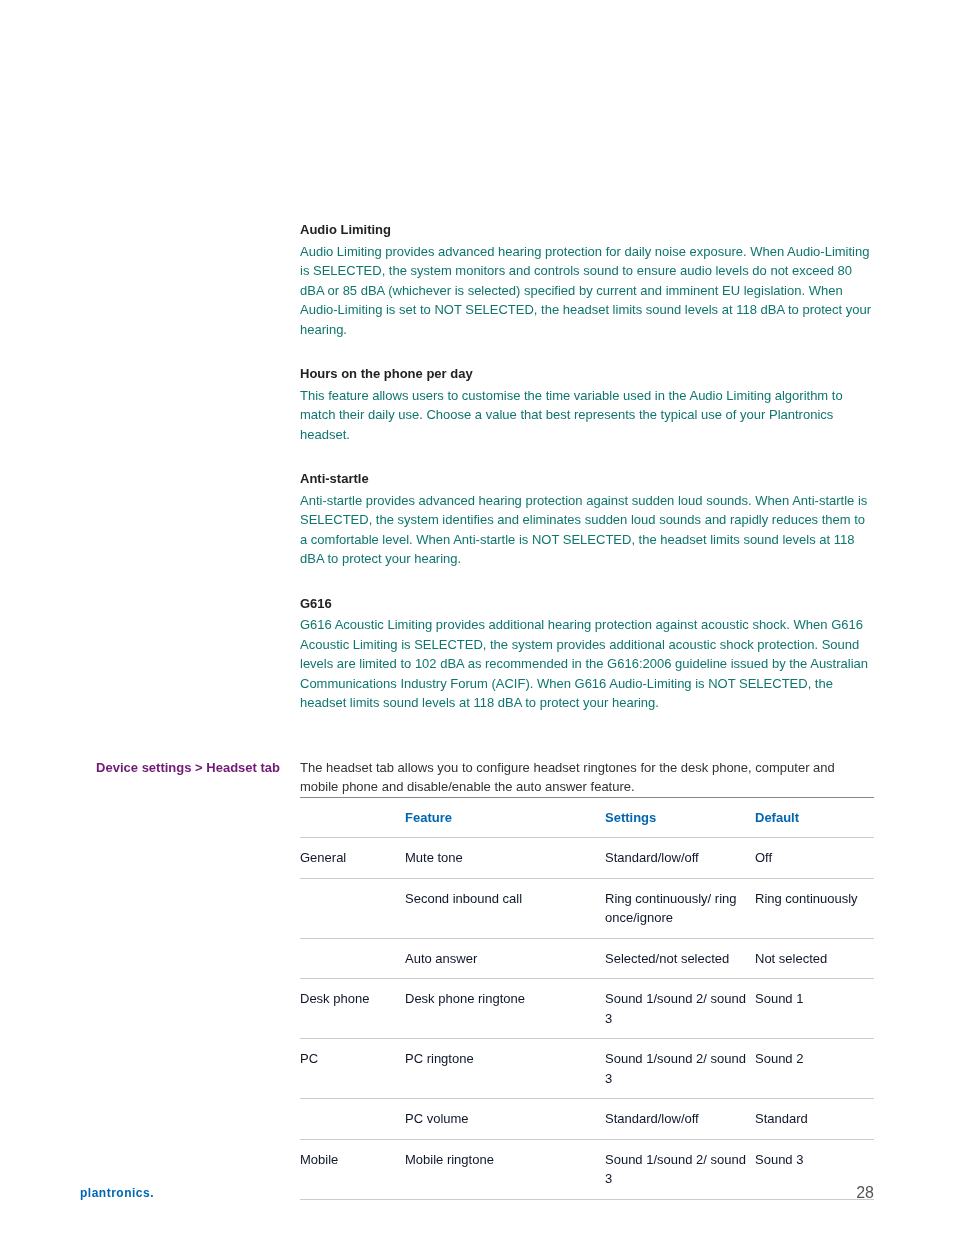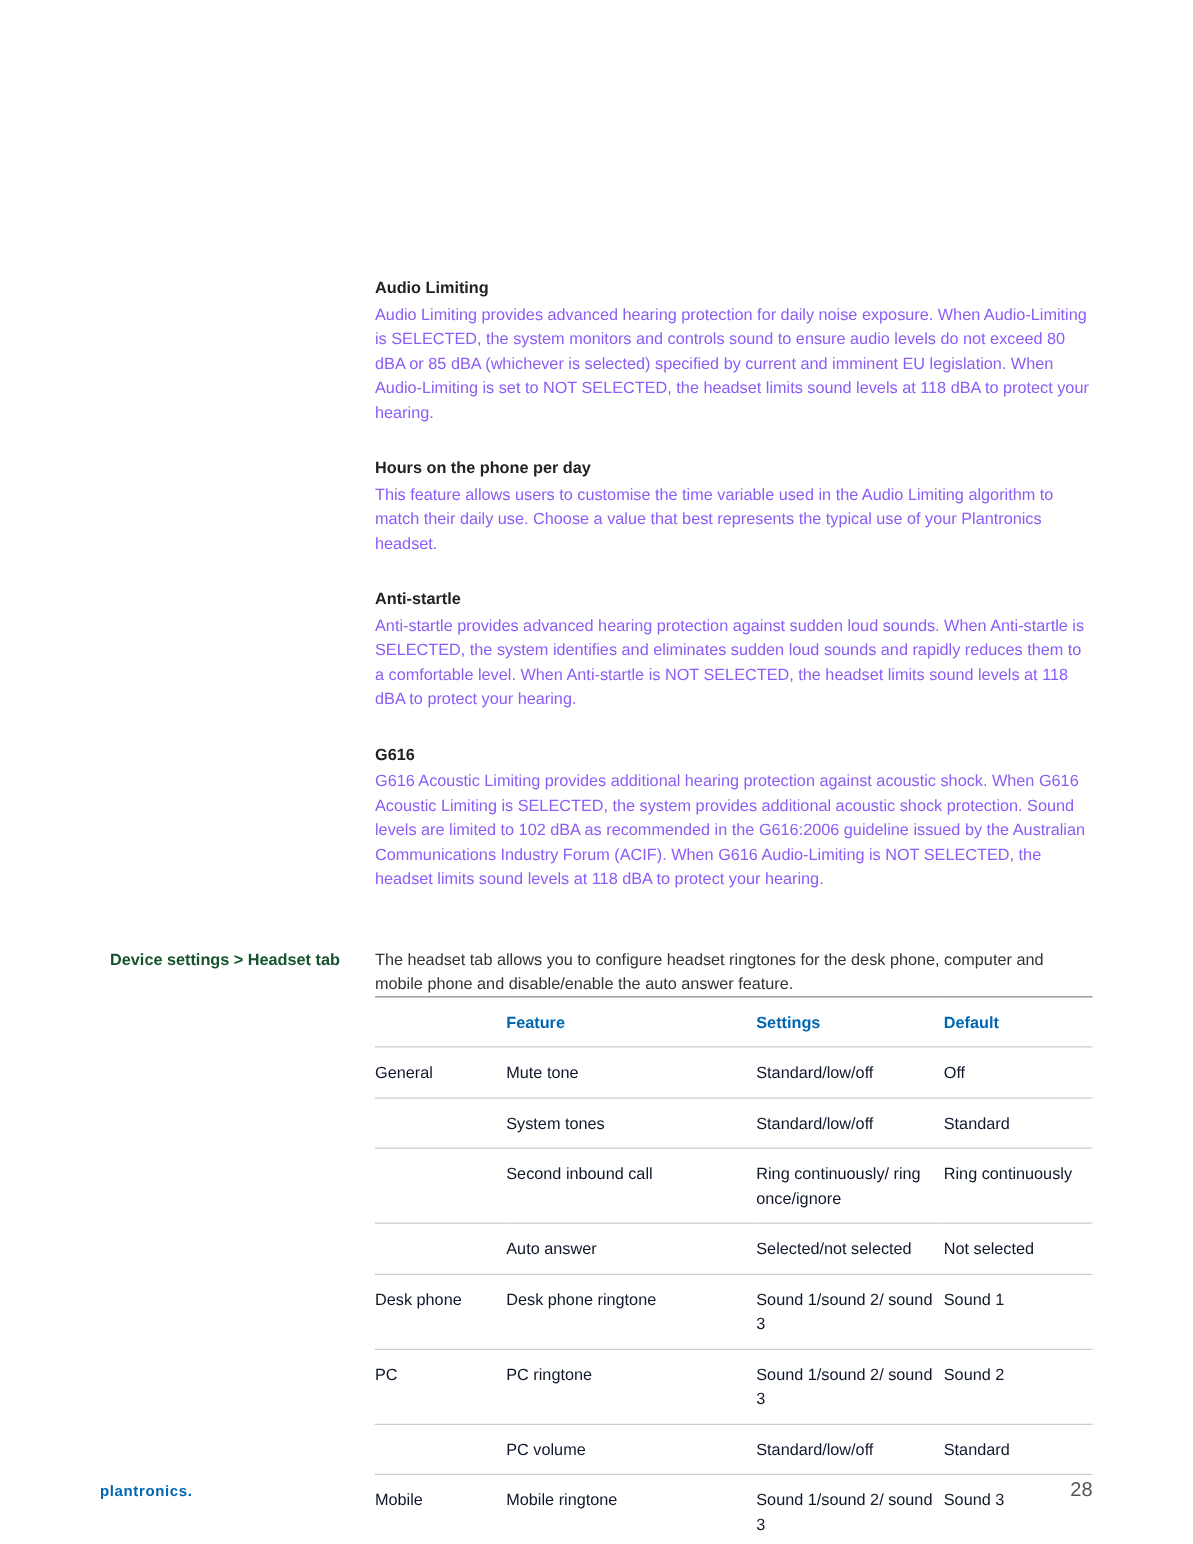--- a/index.html
+++ b/index.html
@@ -20,38 +20,37 @@
     display: flex;
     margin-bottom: 20px;
   }
   .sidebar-col {
     width: 220px;
     flex-shrink: 0;
     padding-right: 20px;
     text-align: right;
   }
   .sidebar-title {
-    color: #14532d;
+    color: #701a75;
     font-weight: bold;
     font-size: 13px;
-    text-align: center;
   }
   .main-col {
     flex: 1;
   }
   .section {
     margin-bottom: 25px;
   }
   .section-title {
     font-weight: bold;
     color: #222;
     margin-bottom: 2px;
   }
   .section-body {
-    color: #8b5cf6;
+    color: #0f766e;
   }
   .intro-text {
     margin-bottom: 0;
   }
   table {
     width: 100%;
     border-collapse: collapse;
     font-size: 13px;
   }
   th {
@@ -135,26 +134,20 @@
         </thead>
         <tbody id="table-body">
             <tr>
               <td>General</td>
               <td>Mute tone</td>
               <td>Standard/low/off</td>
               <td>Off</td>
             </tr>
             <tr>
               <td></td>
-              <td>System tones</td>
-              <td>Standard/low/off</td>
-              <td>Standard</td>
-            </tr>
-            <tr>
-              <td></td>
               <td>Second inbound call</td>
               <td>Ring continuously/ ring once/ignore</td>
               <td>Ring continuously</td>
             </tr>
             <tr>
               <td></td>
               <td>Auto answer</td>
               <td>Selected/not selected</td>
               <td>Not selected</td>
             </tr>

